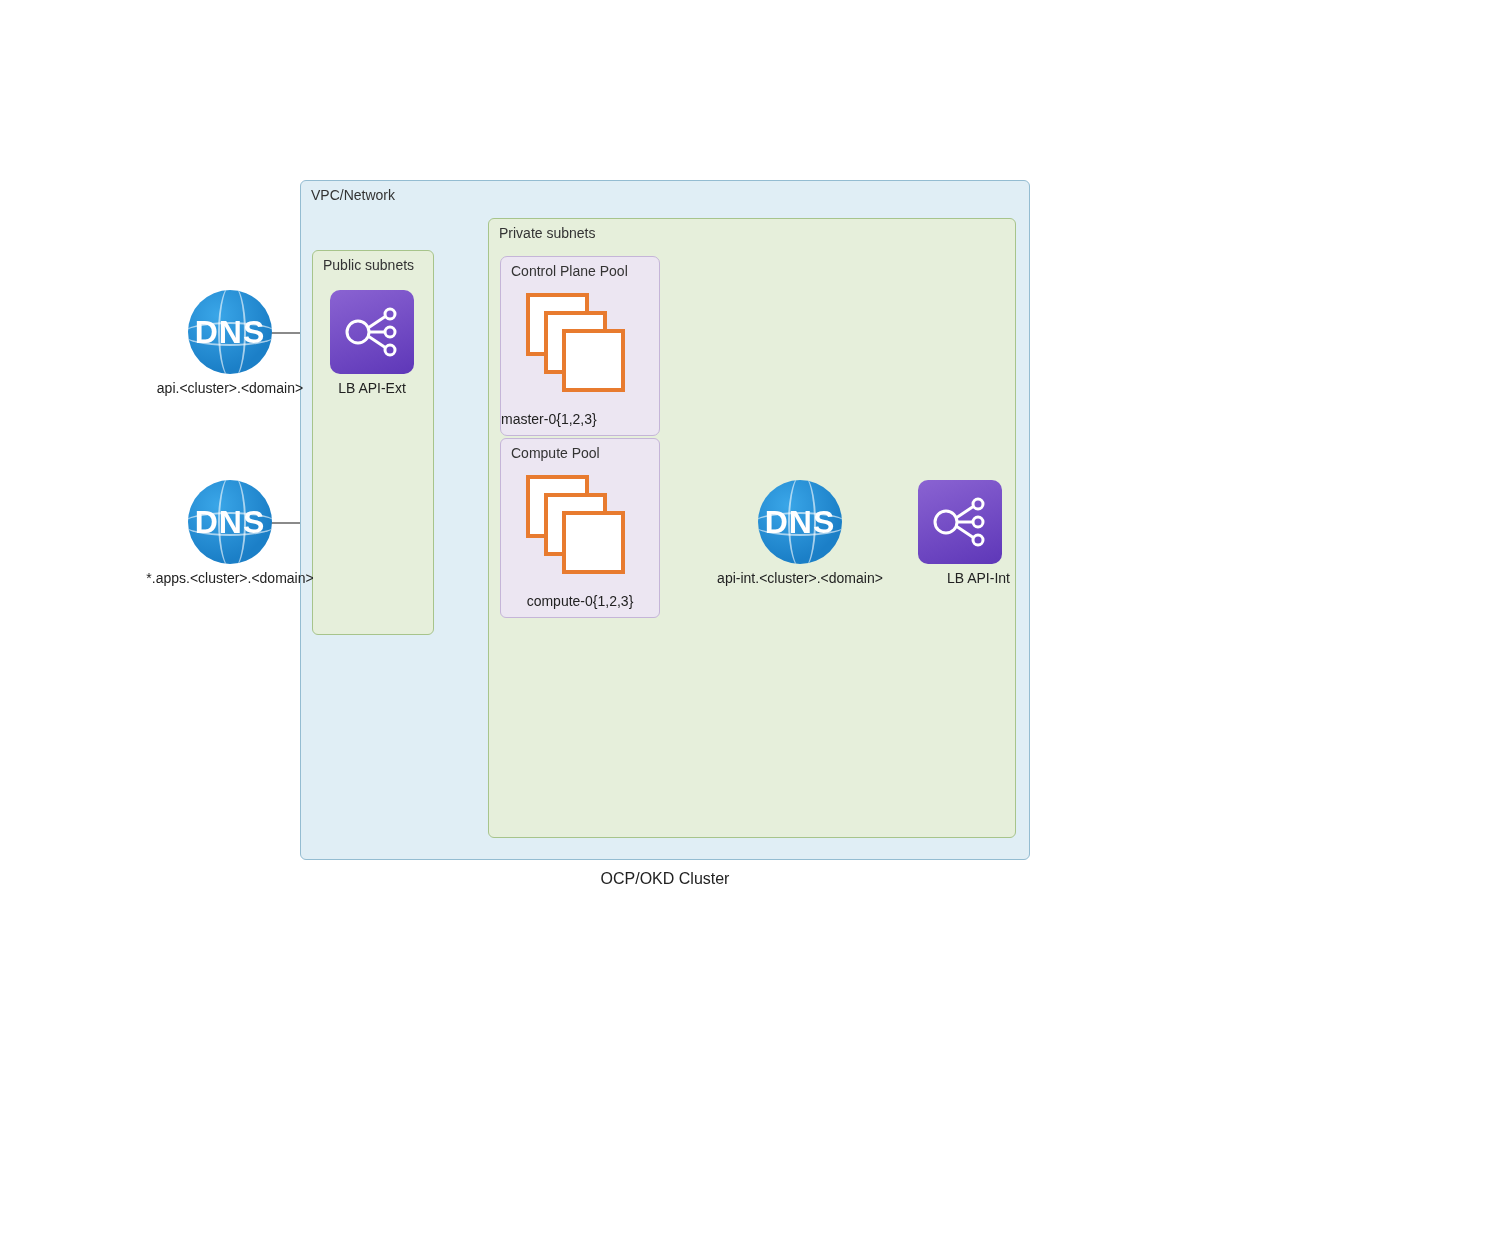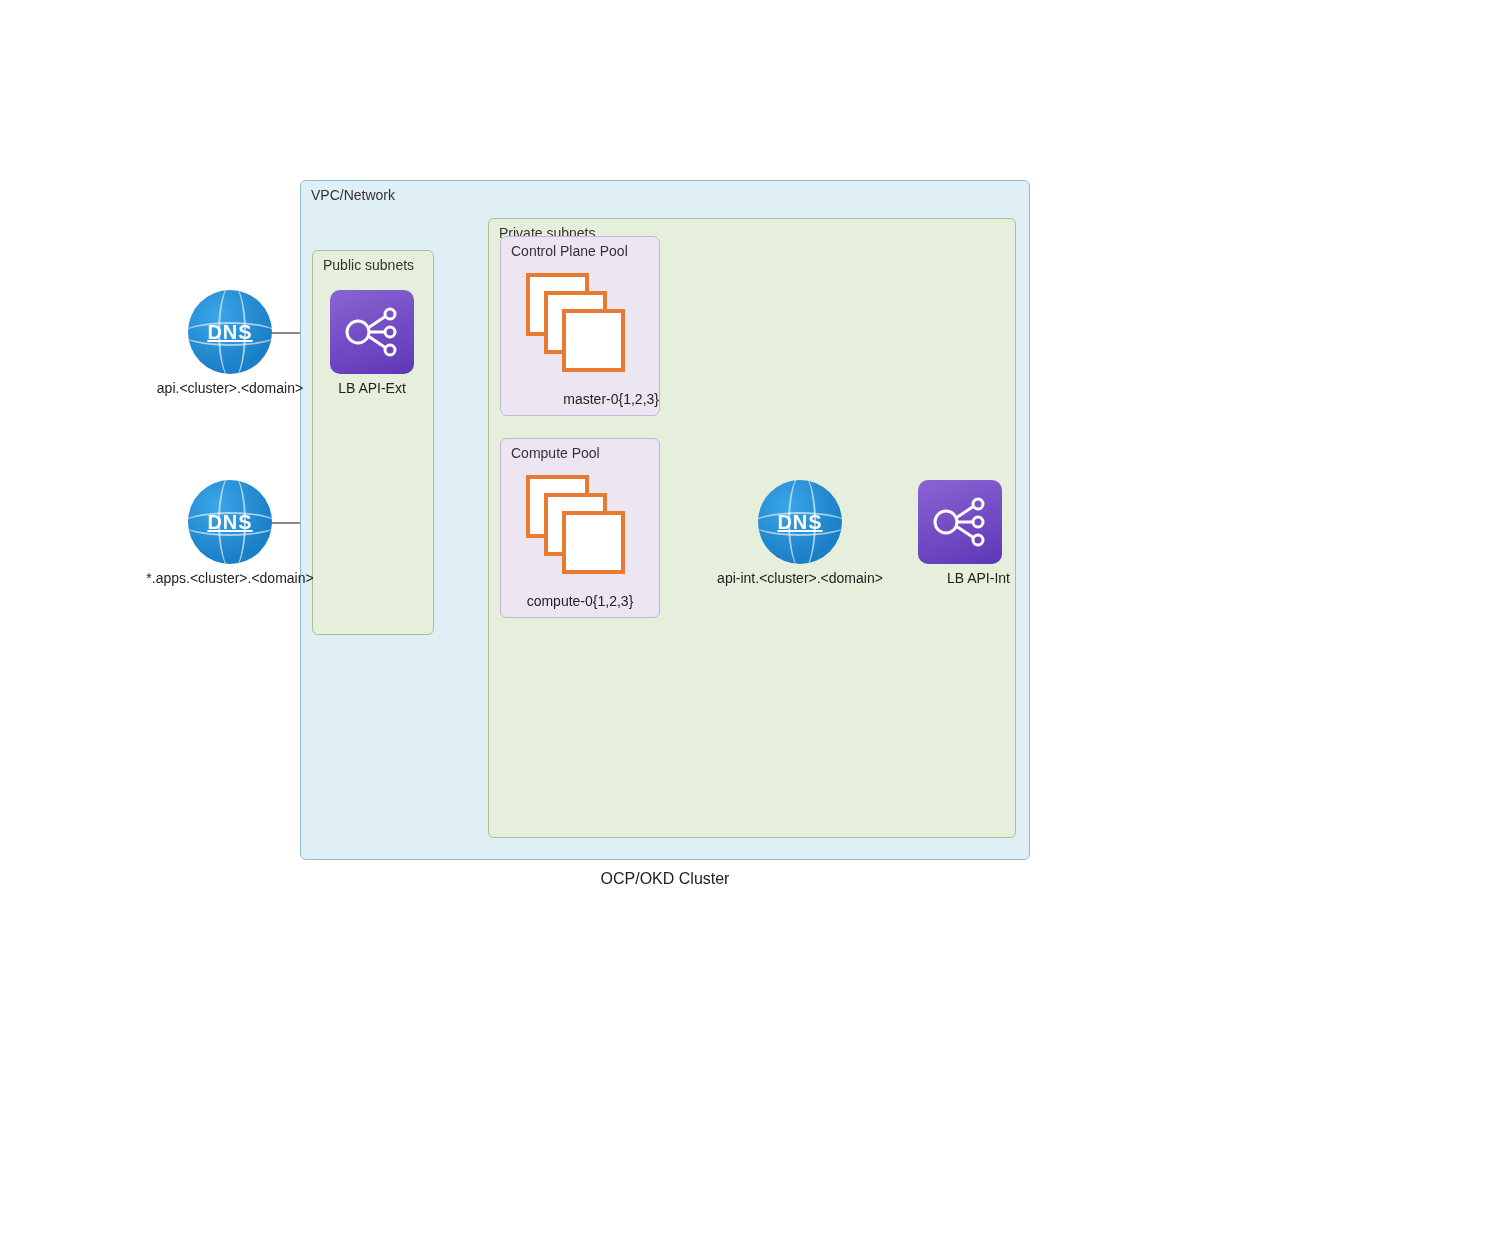--- a/index.html
+++ b/index.html
@@ -85,25 +85,24 @@
   .dns-globe::before { 
     left: -6px; right: -6px; top: 32px; height: 20px;
     border-left: none; border-right: none;
   }
   .dns-globe::after { 
     top: -6px; bottom: -6px; left: 30px; width: 24px;
     border-top: none; border-bottom: none;
   }
   .dns-globe .dns-text {
     font-weight: 700;
-    font-size: 20px;
+    font-size: 32px;
     color: #fff;
     letter-spacing: 1px;
     z-index: 1;
-    text-decoration: underline;
   }
 
   
   .lb-tile {
     width: 84px; height: 84px;
     margin: 0 auto;
     border-radius: 10px;
     background: linear-gradient(160deg, #8a63d2 0%, #5e37b8 100%);
     display: flex;
     align-items: center;
@@ -197,28 +196,28 @@
   </div>
 
   <div class="region pub" style="left:312px; top:250px; width:122px; height:385px;">
     <div class="region-label">Public subnets</div>
   </div>
 
   <div class="region priv" style="left:488px; top:218px; width:528px; height:620px;">
     <div class="region-label">Private subnets</div>
   </div>
 
-  <div class="region pool" style="left:500px; top:236px; width:160px; height:180px;border-radius:7px;">
+  <div class="region pool" style="left:500px; top:256px; width:160px; height:180px;border-radius:7px;">
     <div class="region-label">Control Plane Pool</div>
     <div class="stack" style="position:absolute; top:36px; left:25px;">
       <div class="sq" style="left:0; top:0;"></div>
       <div class="sq" style="left:18px; top:18px;"></div>
       <div class="sq" style="left:36px; top:36px;"></div>
     </div>
-    <div class="caption" style="position:absolute; bottom:8px; width:100%; text-align:right;">master-0{1,2,3}</div>
+    <div class="caption" style="position:absolute; bottom:8px; width:100%; text-align:left;">master-0{1,2,3}</div>
   </div>
 
   <div class="region pool" style="left:500px; top:438px; width:160px; height:180px;">
     <div class="region-label">Compute Pool</div>
     <div class="stack" style="position:absolute; top:36px; left:25px;">
       <div class="sq" style="left:0; top:0;"></div>
       <div class="sq" style="left:18px; top:18px;"></div>
       <div class="sq" style="left:36px; top:36px;"></div>
     </div>
     <div class="caption" style="position:absolute; bottom:8px; width:100%; text-align:center;">compute-0{1,2,3}</div>

